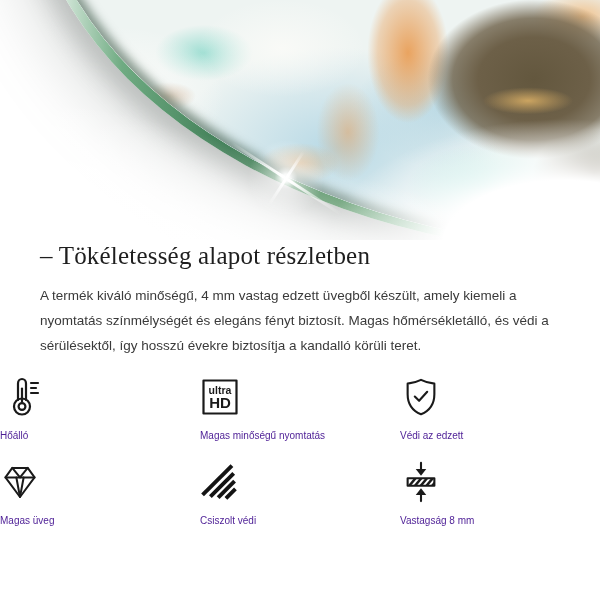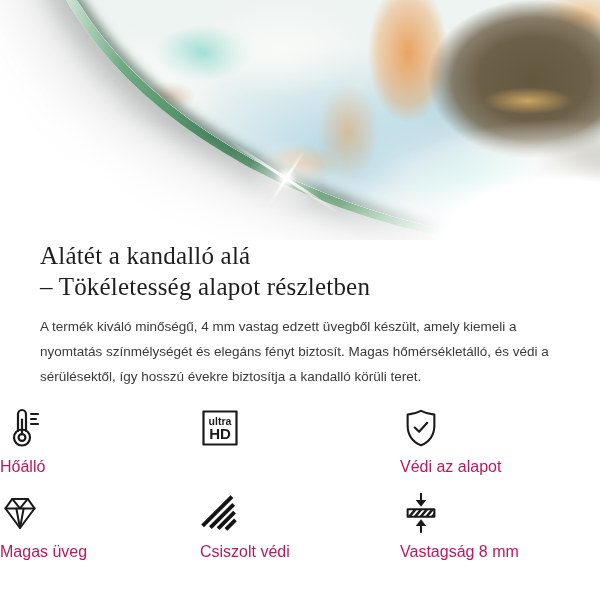--- a/index.html
+++ b/index.html
@@ -75,21 +75,21 @@
   }
 
   
   .features{
     width:600px;margin-top:12px;
     display:grid;grid-template-columns:repeat(3,1fr);row-gap:16px;
   }
   .feature{display:flex;flex-direction:column;align-items:flex-start;}
   .icon-box{height:46px;display:flex;align-items:center;justify-content:center;}
   .icon-box svg{display:block;}
-  .f-label{margin-top:8px;font-size:16px;line-height:15px;color:#be185d;text-align:center;}
+  .f-label{margin-top:8px;font-size:10px;line-height:15px;color:#4c1d95;text-align:center;}
   .stroke{fill:none;stroke:#1a1a1a;stroke-width:2.2;stroke-linecap:round;stroke-linejoin:round;}
   .fillk{fill:#1a1a1a;stroke:none;}
   .hatch{stroke:#141414;stroke-width:4.5;stroke-linecap:butt;}
   .svgtxt{font-family:"Liberation Sans","DejaVu Sans",sans-serif;font-weight:700;fill:#1a1a1a;}
 </style>
 </head>
 <body>
 
 <div class="hero">
   <div class="disc-bevel"></div>
@@ -99,21 +99,20 @@
   <div class="hero-fade"></div>
   <div class="sparkle">
     <i class="ray r1"></i>
     <i class="ray r2"></i>
   </div>
 </div>
 
 <main>
   <div class="text-block">
     <h1>
-      <span>Alátét a kandalló alá</span>
       <span>– Tökéletesség alapot részletben</span>
     </h1>
     <p class="para">A termék kiváló minőségű, 4 mm vastag edzett üvegből készült, amely kiemeli a nyomtatás színmélységét és elegáns fényt biztosít. Magas hőmérsékletálló, és védi a sérülésektől, így hosszú évekre biztosítja a kandalló körüli teret.</p>
   </div>
 
   <div class="features">
 
     <div class="feature">
       <div class="icon-box">
         <svg width="44" height="44" viewBox="0 0 44 44">
@@ -131,30 +130,31 @@
 
     <div class="feature">
       <div class="icon-box">
         <svg width="40" height="40" viewBox="0 0 40 40">
           <rect class="stroke" x="3.5" y="3.5" width="33" height="33" stroke-width="2.6"></rect>
           <text class="svgtxt" x="20" y="16.5" font-size="10.5" text-anchor="middle">ultra</text>
           <text class="svgtxt" x="20" y="31" font-size="15" text-anchor="middle">HD</text>
         </svg>
       </div>
 
+      <div class="f-label">Magas minőségű nyomtatás</div>
     </div>
 
     <div class="feature">
       <div class="icon-box">
         <svg width="42" height="42" viewBox="0 0 44 44">
           <path class="stroke" d="M22,4 C27,6.5 31,7.5 36,8 V19 C36,29.5 30.5,36.5 22,40 C13.5,36.5 8,29.5 8,19 V8 C13,7.5 17,6.5 22,4 Z"></path>
           <polyline class="stroke" points="15.5,21.5 20,26 28.5,16.5" stroke-width="2.4"></polyline>
         </svg>
       </div>
-      <div class="f-label">Védi az alapot</div>
+      <div class="f-label">Védi az edzett</div>
     </div>
 
     <div class="feature">
       <div class="icon-box">
         <svg width="40" height="40" viewBox="0 0 44 44">
           <path class="stroke" d="M6,17 L13.5,6.5 H30.5 L38,17 L22,38.5 Z"></path>
           <line class="stroke" x1="6" y1="17" x2="38" y2="17" stroke-width="1.9"></line>
           <path class="stroke" d="M13.5,6.5 L22,17 L30.5,6.5" stroke-width="1.9"></path>
           <path class="stroke" d="M18,17 L22,38.5 L26,17" stroke-width="1.9"></path>
         </svg>

